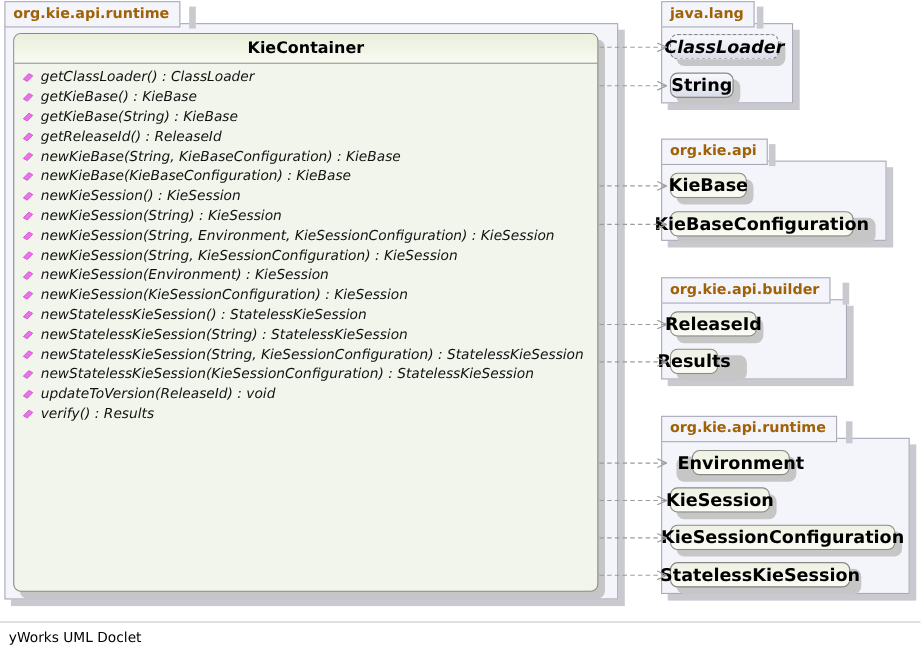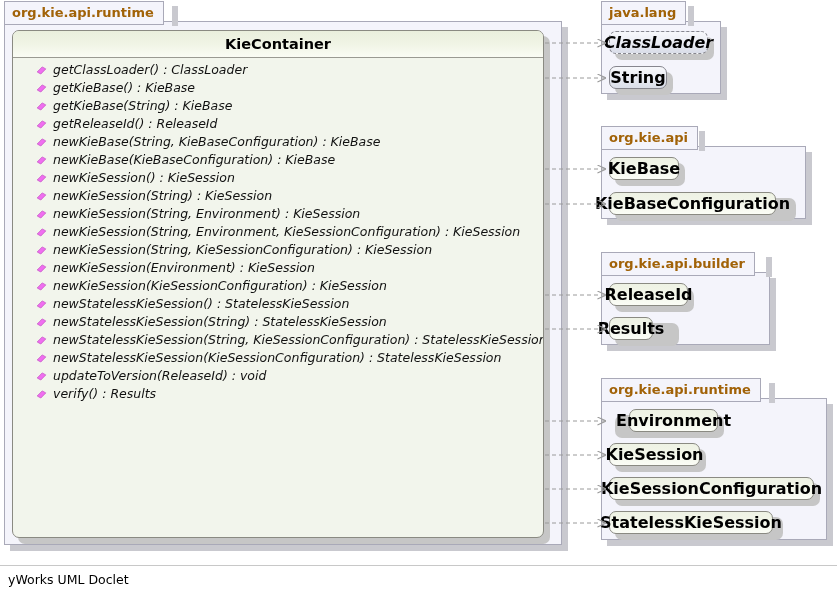--- a/index.html
+++ b/index.html
@@ -119,21 +119,20 @@
   .member {
     height: 18px;
     line-height: 18px;
     display: flex;
     align-items: center;
     padding-left: 7px;
     font-size: 12.5px;
     font-style: italic;
     color: #111111;
     white-space: nowrap;
-    margin-left: 16px;
   }
   .micon {
     width: 11px;
     height: 11px;
     margin-right: 6px;
     flex: 0 0 auto;
     position: relative;
     top: 0px;
   }
 
@@ -222,26 +221,20 @@
         <svg class="micon" viewBox="0 0 11 11">
           <path d="M1.2 7.0 L6.2 1.9 L9.8 3.9 L4.8 9.0 Z" fill="#f06ef0" stroke="#c24ec2" stroke-width="0.7"></path>
         </svg>
         <span>newKieSession() : KieSession</span>
       </div>
       <div class="member">
         <svg class="micon" viewBox="0 0 11 11">
           <path d="M1.2 7.0 L6.2 1.9 L9.8 3.9 L4.8 9.0 Z" fill="#f06ef0" stroke="#c24ec2" stroke-width="0.7"></path>
         </svg>
         <span>newKieSession(String) : KieSession</span>
-      </div>
-      <div class="member">
-        <svg class="micon" viewBox="0 0 11 11">
-          <path d="M1.2 7.0 L6.2 1.9 L9.8 3.9 L4.8 9.0 Z" fill="#f06ef0" stroke="#c24ec2" stroke-width="0.7"></path>
-        </svg>
-        <span>newKieSession(String, Environment) : KieSession</span>
       </div>
       <div class="member">
         <svg class="micon" viewBox="0 0 11 11">
           <path d="M1.2 7.0 L6.2 1.9 L9.8 3.9 L4.8 9.0 Z" fill="#f06ef0" stroke="#c24ec2" stroke-width="0.7"></path>
         </svg>
         <span>newKieSession(String, Environment, KieSessionConfiguration) : KieSession</span>
       </div>
       <div class="member">
         <svg class="micon" viewBox="0 0 11 11">
           <path d="M1.2 7.0 L6.2 1.9 L9.8 3.9 L4.8 9.0 Z" fill="#f06ef0" stroke="#c24ec2" stroke-width="0.7"></path>

